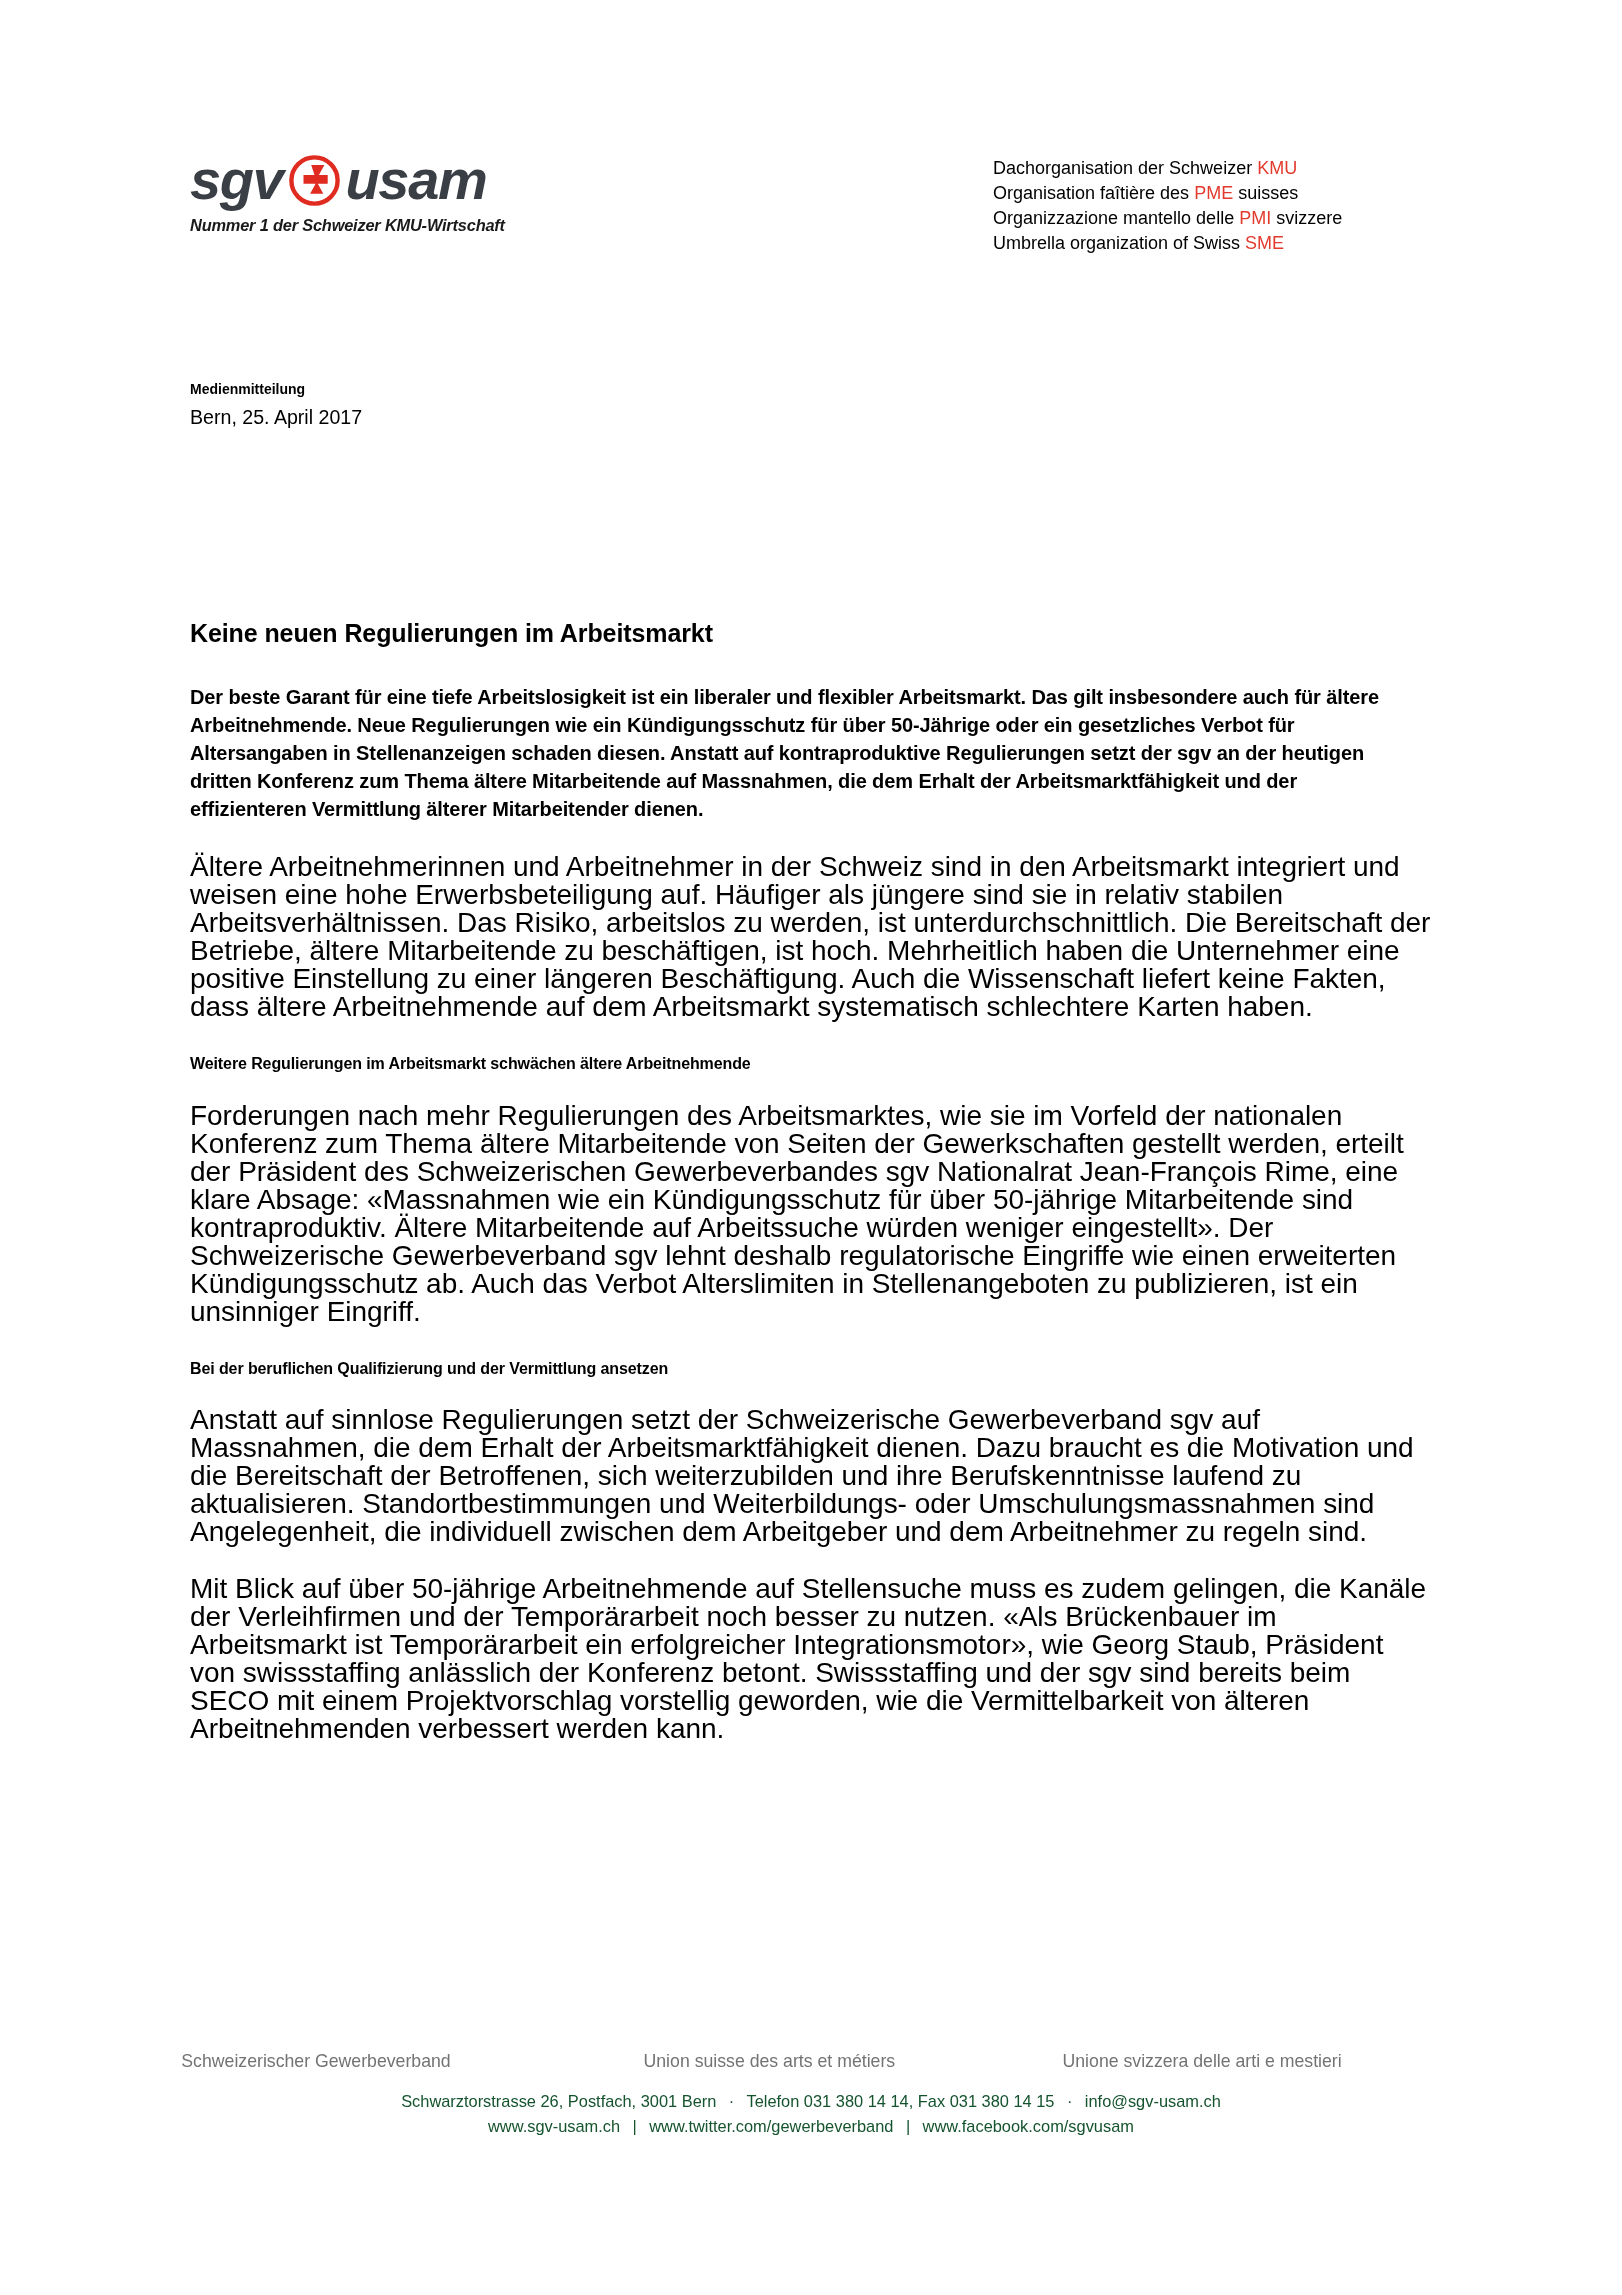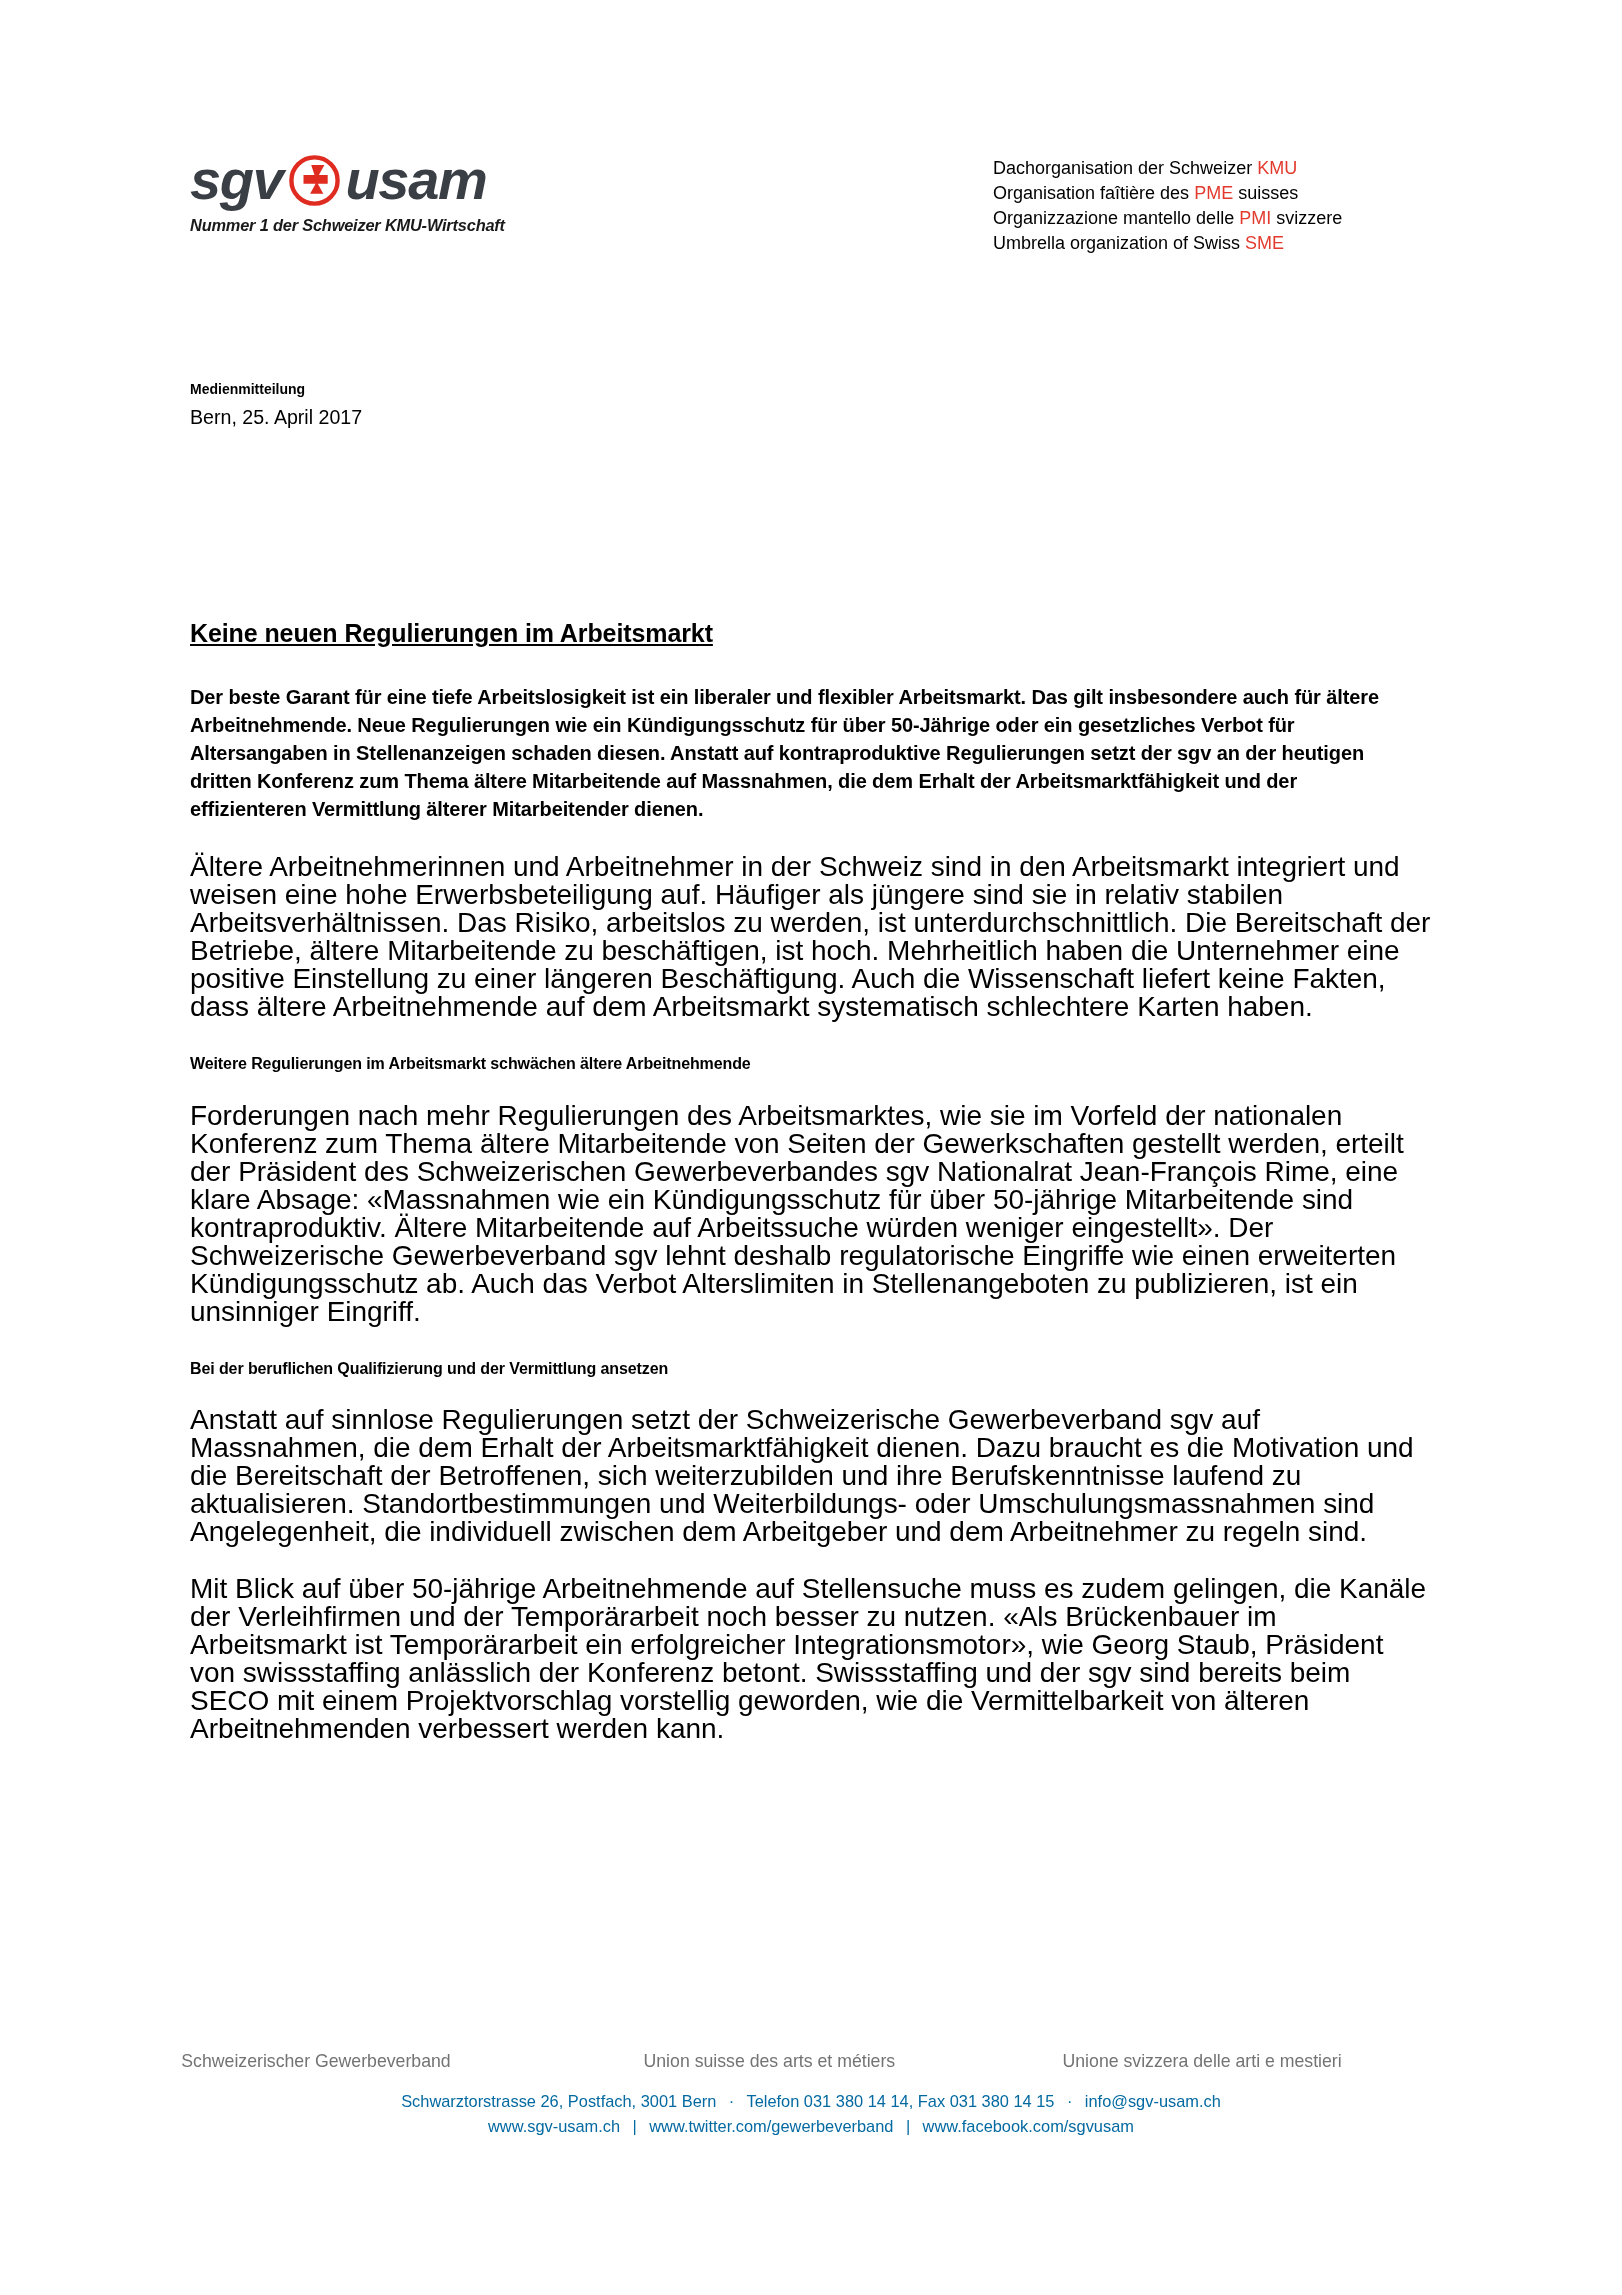--- a/index.html
+++ b/index.html
@@ -96,21 +96,20 @@
     top: 618px;
     left: 190px;
     width: 1243px;
   }
   h1.doc-title {
     font-size: 25px;
     font-weight: bold;
     margin: 0 0 34px 0;
     line-height: 31px;
     letter-spacing: -0.1px;
-    text-decoration: underline;
   }
   p.lead {
     font-size: 20px;
     font-weight: bold;
     line-height: 28px;
     margin: 0 16px 30px 0;
     letter-spacing: -0.1px;
   }
   p.body {
     font-size: 28px;
@@ -147,21 +146,21 @@
     font-size: 17.7px;
     color: #737373;
     white-space: nowrap;
   }
   .footer-org.o1 { left: 11.8px; }
   .footer-org.o2 { left: 474px; }
   .footer-org.o3 { left: 893px; }
   .footer-contact {
     font-size: 16.4px;
     line-height: 25px;
-    color: #0369a1;
+    color: #14532d;
   }
   .sep { padding: 0 7.9px; }
 </style>
 </head>
 <body>
 
 <div class="page">
 
   <div class="header">
 

